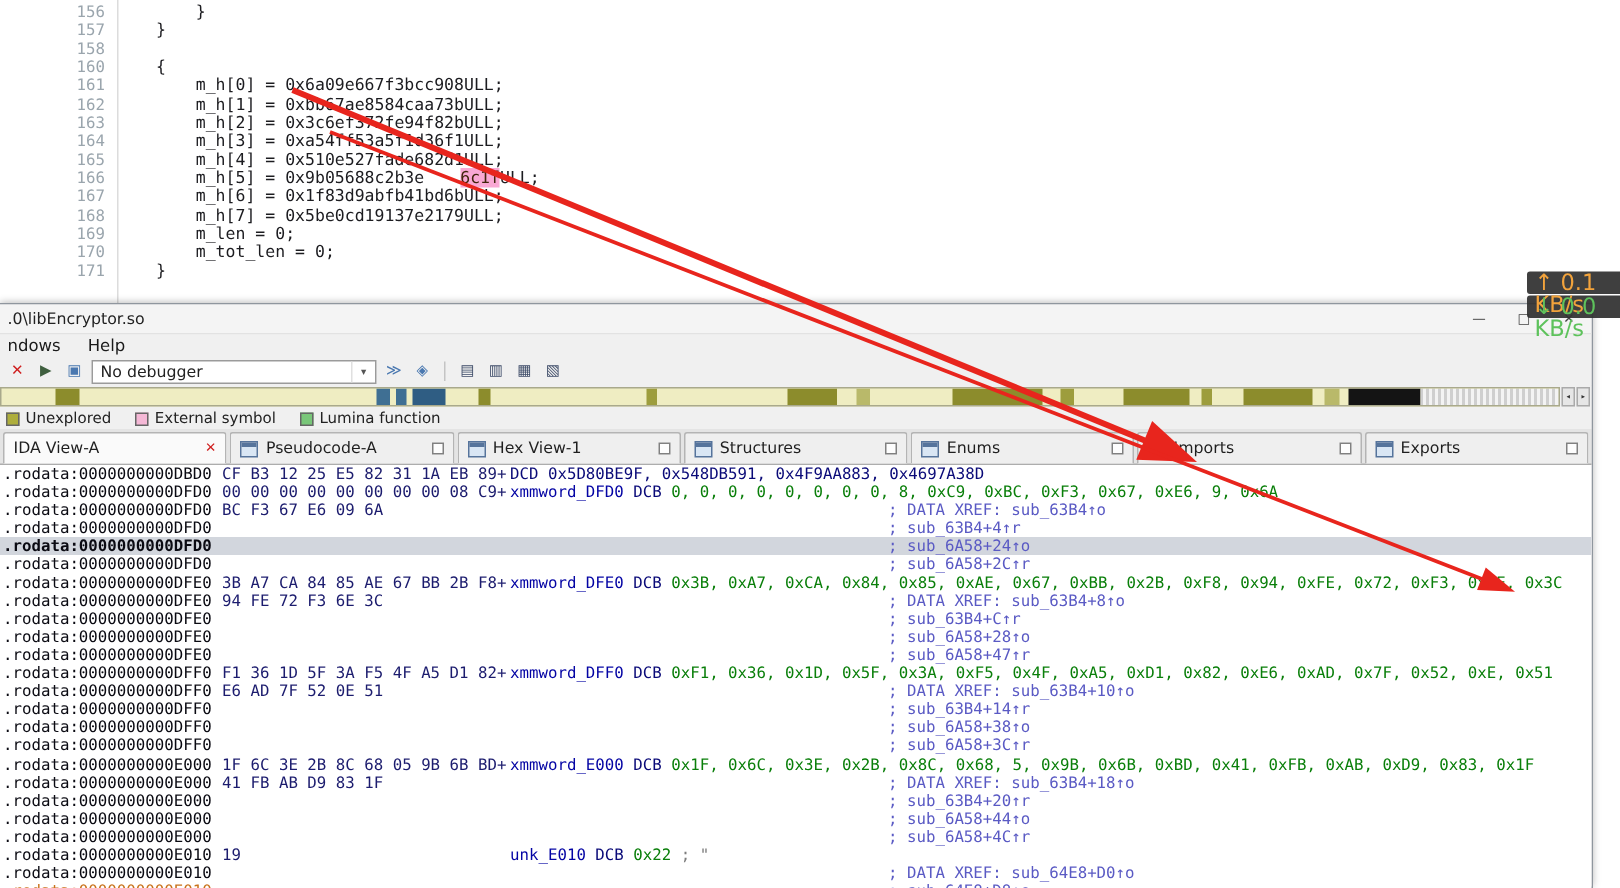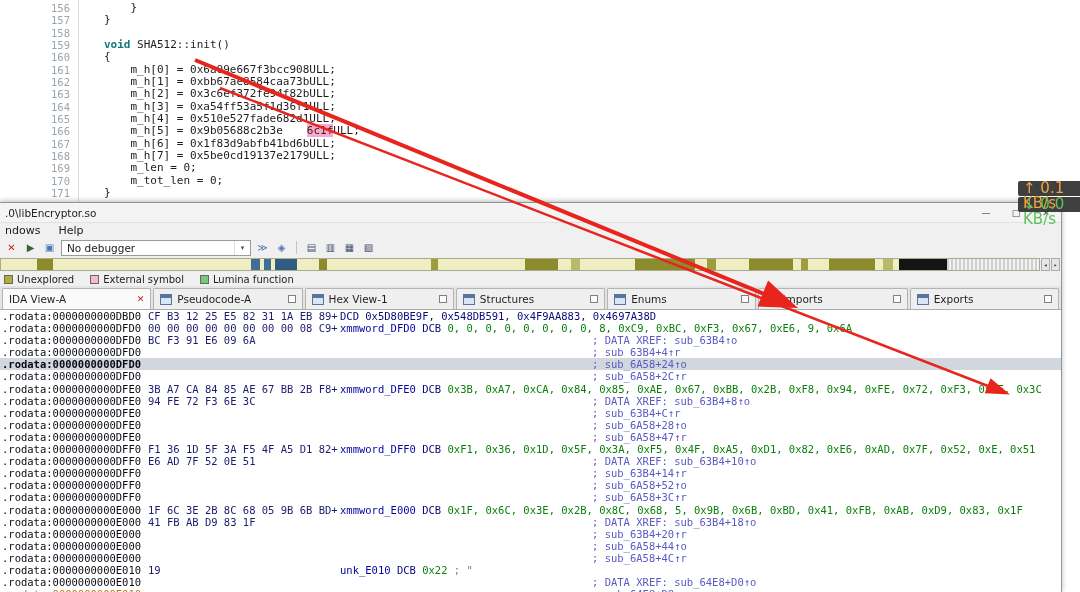--- a/index.html
+++ b/index.html
@@ -84,24 +84,20 @@
         </div>
         <div class="ed-row">
           <span class="ed-num">157</span>
           <span class="ed-code"><span class="ed-pln">}</span></span>
         </div>
         <div class="ed-row">
           <span class="ed-num">158</span>
           <span class="ed-code"></span>
         </div>
         <div class="ed-row">
-          <span class="ed-num">159</span>
-          <span class="ed-code"><span class="ed-kw">void</span><span class="ed-pln"> SHA512::init()</span></span>
-        </div>
-        <div class="ed-row">
           <span class="ed-num">160</span>
           <span class="ed-code"><span class="ed-pln">{</span></span>
         </div>
         <div class="ed-row">
           <span class="ed-num">161</span>
           <span class="ed-code"><span class="ed-pln">    m_h[0] = 0x6a09e667f3bcc908ULL;</span></span>
         </div>
         <div class="ed-row">
           <span class="ed-num">162</span>
           <span class="ed-code"><span class="ed-pln">    m_h[1] = 0xbb67ae8584caa73bULL;</span></span>
@@ -256,33 +252,33 @@
         <div class="tab">
           <span class="tab-icon"></span>
           <span>Exports</span>
           <span class="tab-spacer"></span>
           <span class="float-box"></span>
         </div>
       </div>
     <div class="listing" id="listing">
         <div class="row"><span class="f-addr">.rodata:0000000000DBD0</span><span class="f-bytes">CF B3 12 25 E5 82 31 1A EB 89+</span><span class="f-body"><span class="sg-ins">DCD 0x5D80BE9F, 0x548DB591, 0x4F9AA883, 0x4697A38D</span></span></div>
         <div class="row"><span class="f-addr">.rodata:0000000000DFD0</span><span class="f-bytes">00 00 00 00 00 00 00 00 08 C9+</span><span class="f-body"><span class="sg-name">xmmword_DFD0 </span><span class="sg-ins">DCB </span><span class="sg-num">0, 0, 0, 0, 0, 0, 0, 0, 8, 0xC9, 0xBC, 0xF3, 0x67, 0xE6, 9, 0x6A</span></span></div>
-        <div class="row"><span class="f-addr">.rodata:0000000000DFD0</span><span class="f-bytes">BC F3 91 E6 09 6A</span><span class="f-cmt">; DATA XREF: sub_63B4↑o</span></div>
+        <div class="row"><span class="f-addr">.rodata:0000000000DFD0</span><span class="f-bytes">BC F3 67 E6 09 6A</span><span class="f-cmt">; DATA XREF: sub_63B4↑o</span></div>
         <div class="row"><span class="f-addr">.rodata:0000000000DFD0</span><span class="f-cmt">; sub_63B4+4↑r</span></div>
         <div class="row hl"><span class="f-addr">.rodata:0000000000DFD0</span><span class="f-cmt">; sub_6A58+24↑o</span></div>
         <div class="row"><span class="f-addr">.rodata:0000000000DFD0</span><span class="f-cmt">; sub_6A58+2C↑r</span></div>
         <div class="row"><span class="f-addr">.rodata:0000000000DFE0</span><span class="f-bytes">3B A7 CA 84 85 AE 67 BB 2B F8+</span><span class="f-body"><span class="sg-name">xmmword_DFE0 </span><span class="sg-ins">DCB </span><span class="sg-num">0x3B, 0xA7, 0xCA, 0x84, 0x85, 0xAE, 0x67, 0xBB, 0x2B, 0xF8, 0x94, 0xFE, 0x72, 0xF3, 0x6E, 0x3C</span></span></div>
         <div class="row"><span class="f-addr">.rodata:0000000000DFE0</span><span class="f-bytes">94 FE 72 F3 6E 3C</span><span class="f-cmt">; DATA XREF: sub_63B4+8↑o</span></div>
         <div class="row"><span class="f-addr">.rodata:0000000000DFE0</span><span class="f-cmt">; sub_63B4+C↑r</span></div>
         <div class="row"><span class="f-addr">.rodata:0000000000DFE0</span><span class="f-cmt">; sub_6A58+28↑o</span></div>
         <div class="row"><span class="f-addr">.rodata:0000000000DFE0</span><span class="f-cmt">; sub_6A58+47↑r</span></div>
         <div class="row"><span class="f-addr">.rodata:0000000000DFF0</span><span class="f-bytes">F1 36 1D 5F 3A F5 4F A5 D1 82+</span><span class="f-body"><span class="sg-name">xmmword_DFF0 </span><span class="sg-ins">DCB </span><span class="sg-num">0xF1, 0x36, 0x1D, 0x5F, 0x3A, 0xF5, 0x4F, 0xA5, 0xD1, 0x82, 0xE6, 0xAD, 0x7F, 0x52, 0xE, 0x51</span></span></div>
         <div class="row"><span class="f-addr">.rodata:0000000000DFF0</span><span class="f-bytes">E6 AD 7F 52 0E 51</span><span class="f-cmt">; DATA XREF: sub_63B4+10↑o</span></div>
         <div class="row"><span class="f-addr">.rodata:0000000000DFF0</span><span class="f-cmt">; sub_63B4+14↑r</span></div>
-        <div class="row"><span class="f-addr">.rodata:0000000000DFF0</span><span class="f-cmt">; sub_6A58+52↑o</span></div>
+        <div class="row"><span class="f-addr">.rodata:0000000000DFF0</span><span class="f-cmt">; sub_6A58+38↑o</span></div>
         <div class="row"><span class="f-addr">.rodata:0000000000DFF0</span><span class="f-cmt">; sub_6A58+3C↑r</span></div>
         <div class="row"><span class="f-addr">.rodata:0000000000E000</span><span class="f-bytes">1F 6C 3E 2B 8C 68 05 9B 6B BD+</span><span class="f-body"><span class="sg-name">xmmword_E000 </span><span class="sg-ins">DCB </span><span class="sg-num">0x1F, 0x6C, 0x3E, 0x2B, 0x8C, 0x68, 5, 0x9B, 0x6B, 0xBD, 0x41, 0xFB, 0xAB, 0xD9, 0x83, 0x1F</span></span></div>
         <div class="row"><span class="f-addr">.rodata:0000000000E000</span><span class="f-bytes">41 FB AB D9 83 1F</span><span class="f-cmt">; DATA XREF: sub_63B4+18↑o</span></div>
         <div class="row"><span class="f-addr">.rodata:0000000000E000</span><span class="f-cmt">; sub_63B4+20↑r</span></div>
         <div class="row"><span class="f-addr">.rodata:0000000000E000</span><span class="f-cmt">; sub_6A58+44↑o</span></div>
         <div class="row"><span class="f-addr">.rodata:0000000000E000</span><span class="f-cmt">; sub_6A58+4C↑r</span></div>
         <div class="row"><span class="f-addr">.rodata:0000000000E010</span><span class="f-bytes">19</span><span class="f-body"><span class="sg-name">unk_E010 </span><span class="sg-ins">DCB </span><span class="sg-num">0x22 </span><span class="sg-strc">; "</span></span></div>
         <div class="row"><span class="f-addr">.rodata:0000000000E010</span><span class="f-cmt">; DATA XREF: sub_64E8+D0↑o</span></div>
         <div class="row cut"><span class="f-addr">.rodata:0000000000E010</span><span class="f-cmt">; sub_64E8+D8↑o</span></div>
       </div>

